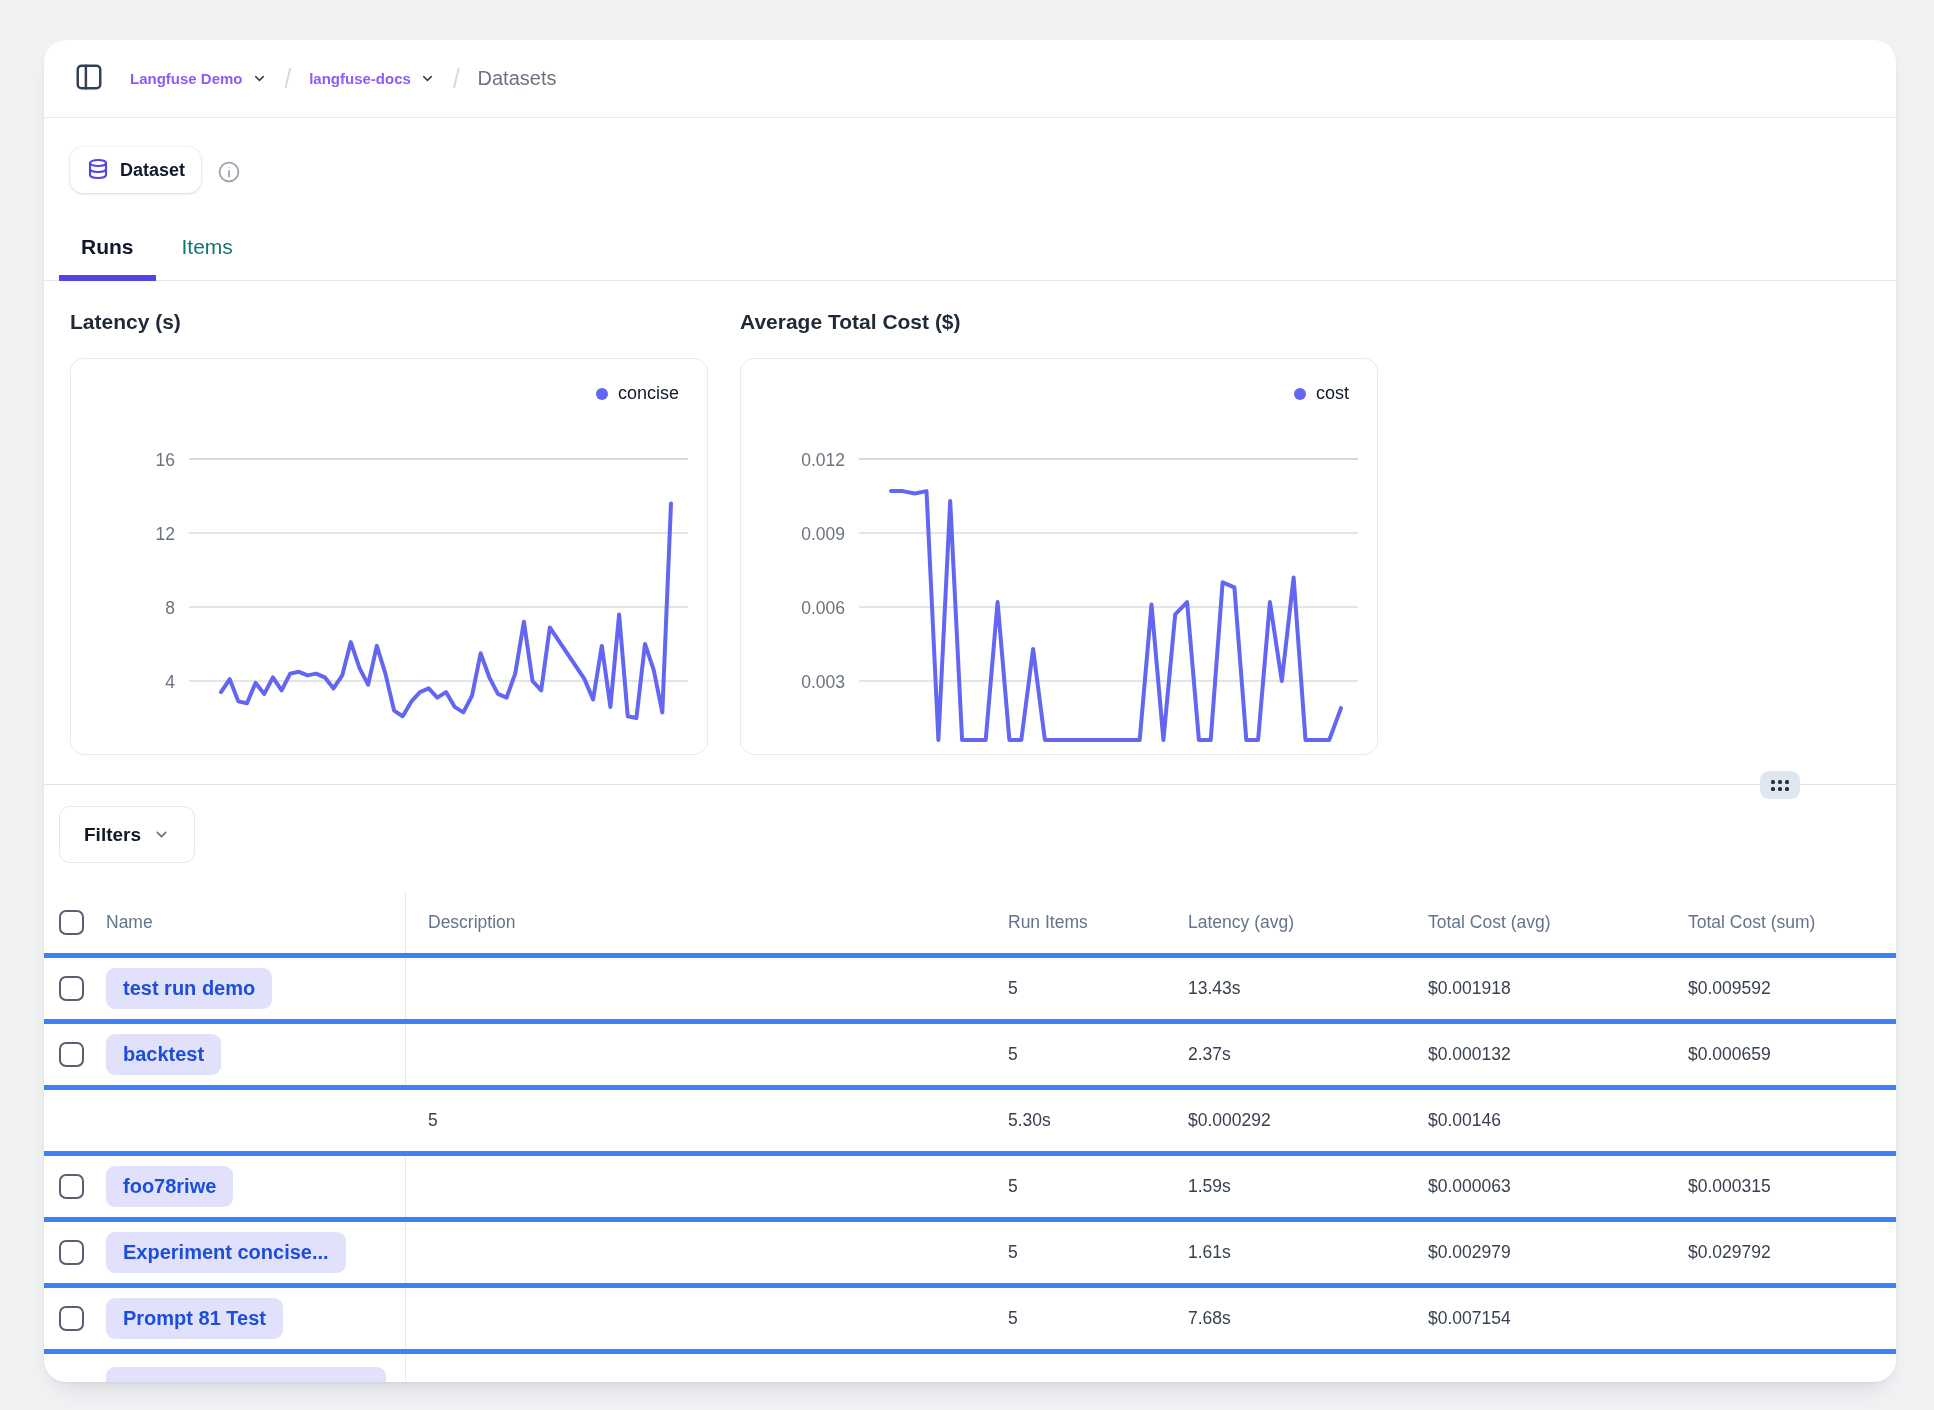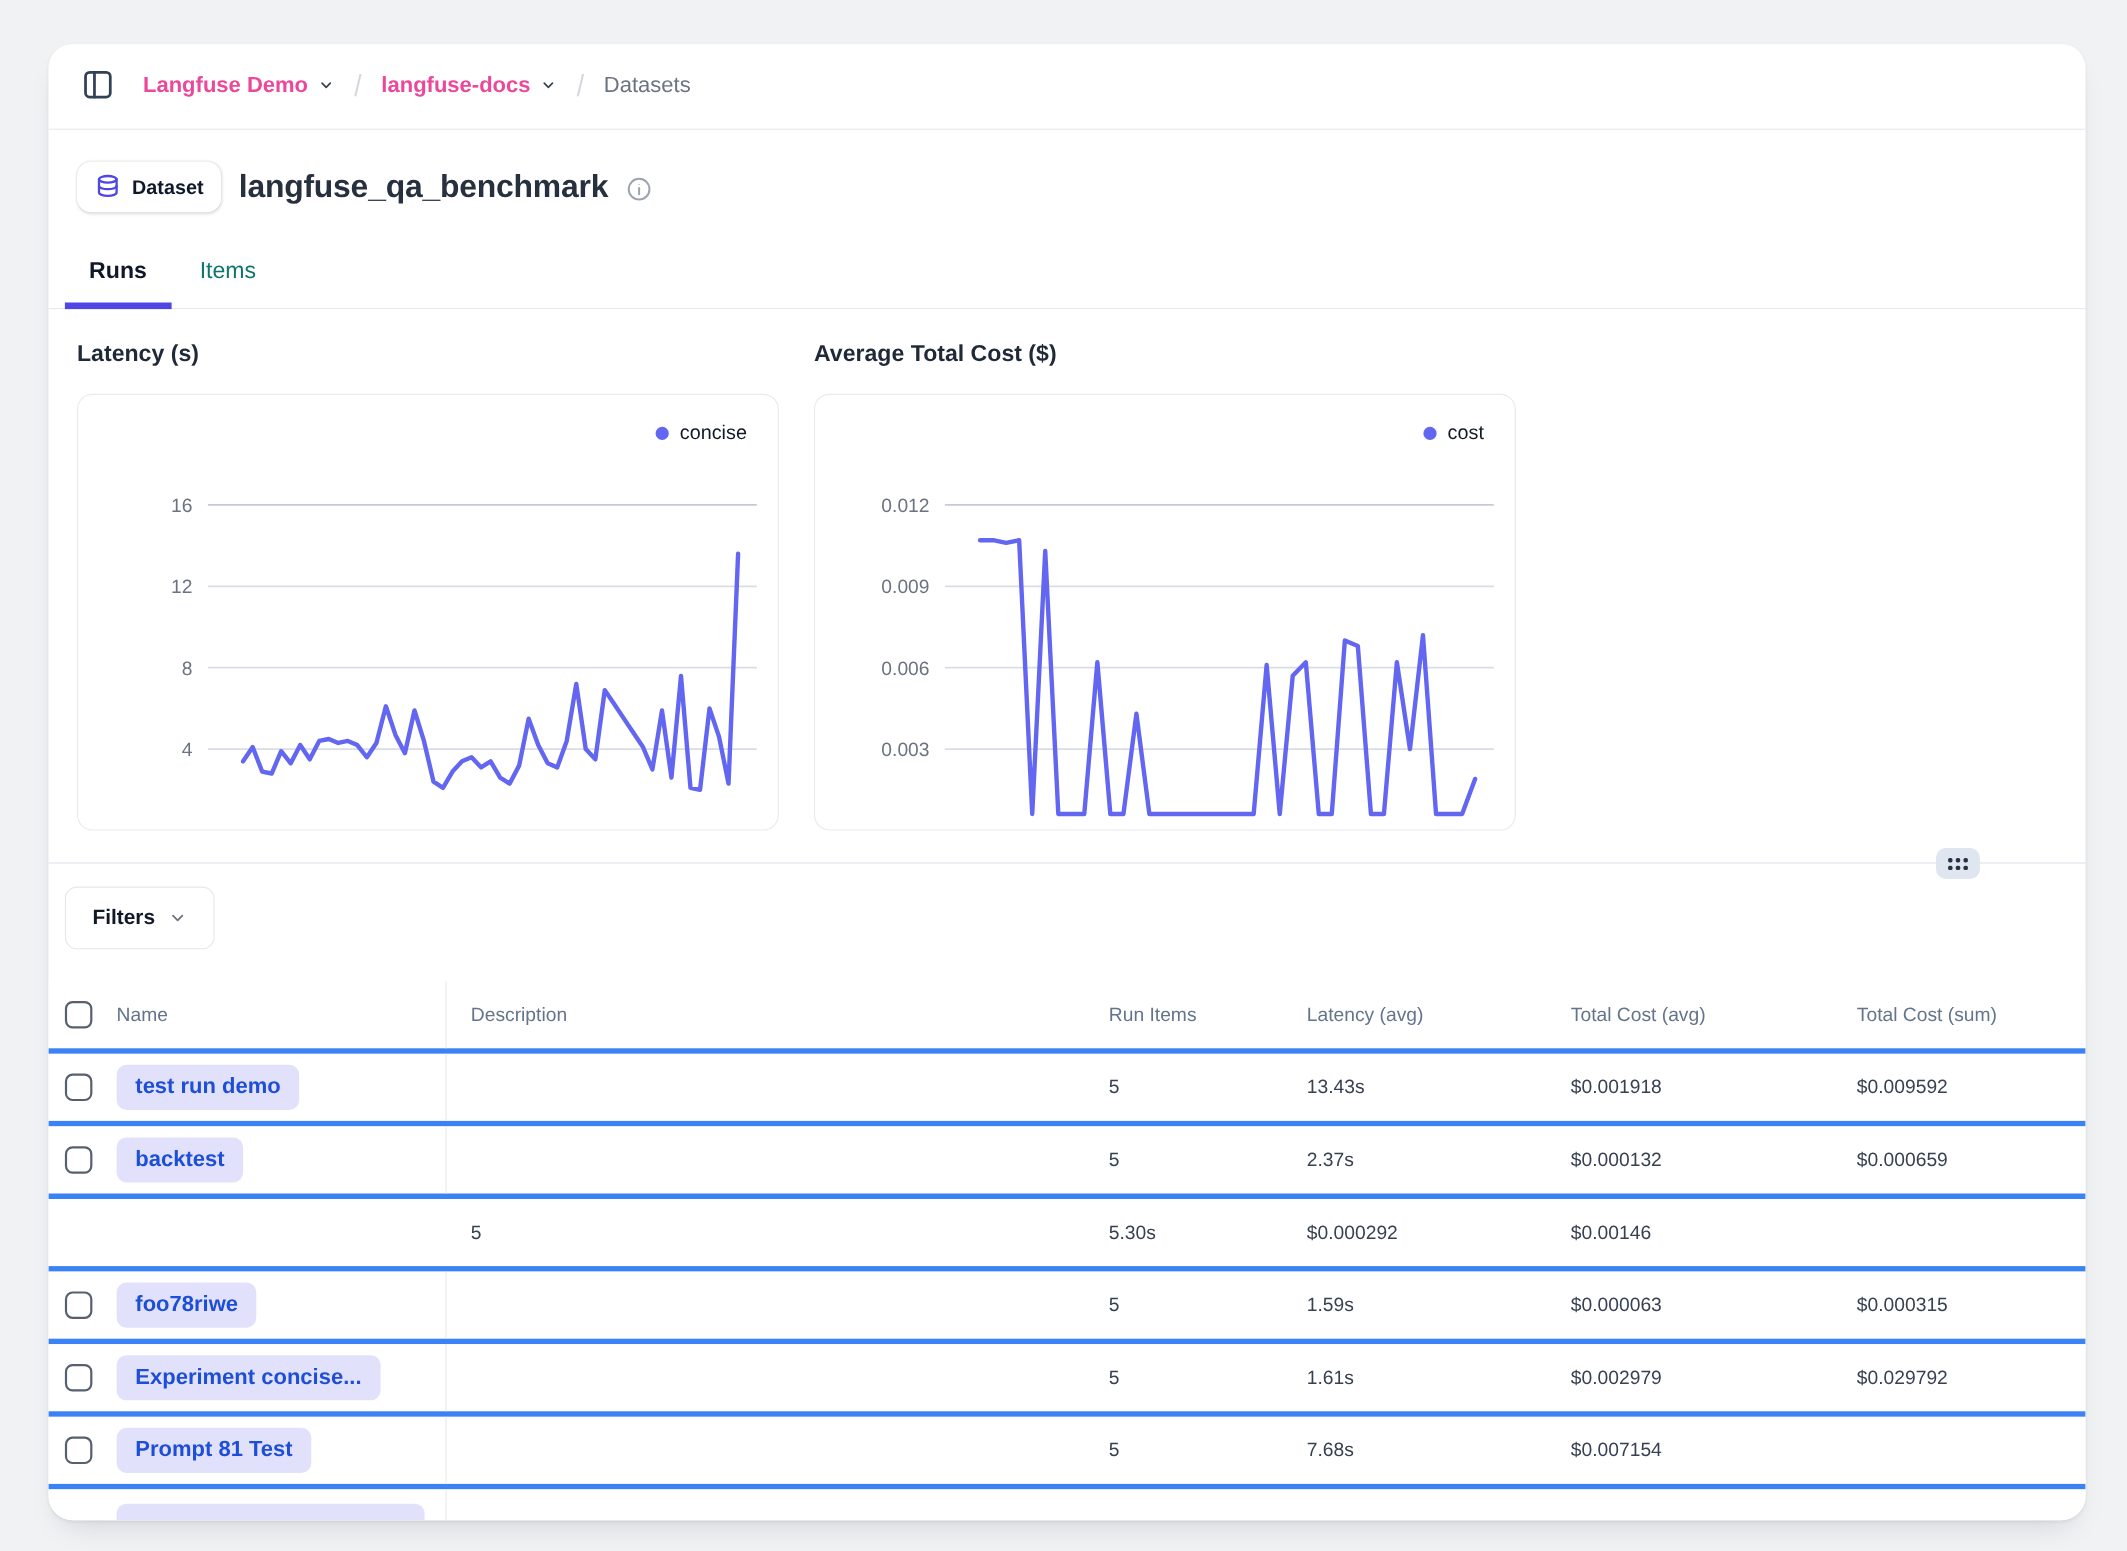--- a/index.html
+++ b/index.html
@@ -15,21 +15,21 @@
     position:absolute; left:44px; top:40px; width:1852px; height:1342px;
     background:#ffffff; border-radius:22px;
     box-shadow:0 1px 3px rgba(16,24,40,.06), 0 14px 28px -14px rgba(16,24,40,.18);
     overflow:hidden;
   }
   
   .topbar { height:78px; border-bottom:1px solid #e7e9ee; display:flex; align-items:center; padding:0 28px; gap:24px; }
   .icon-btn { width:34px; height:34px; display:flex; align-items:center; justify-content:center; background:none; border:none; cursor:pointer; }
   .breadcrumb { display:flex; align-items:center; gap:18px; }
   .crumb { display:flex; align-items:center; gap:9px; background:none; border:none; cursor:pointer;
-           font-family:inherit; font-size:20px; font-weight:600; color:#ec4899; }
+           font-family:inherit; font-size:15px; font-weight:600; color:#8b5cf6; }
   .crumb .chev { margin-top:2px; }
   .crumb-muted { font-size:20px; font-weight:500; color:#6b7280; }
   .slash { color:#d4d8de; font-size:24px; font-weight:300; transform:scaleY(1.15); }
   
   .title-section { height:82px; display:flex; align-items:center; padding:22px 26px 0 26px; gap:16px; }
   .dataset-badge { display:flex; align-items:center; gap:10px; background:#ffffff; border-radius:13px;
                    padding:11px 16px; box-shadow:0 1px 3px rgba(16,24,40,.14), 0 0 0 1px rgba(16,24,40,.03); }
   .dataset-badge span { font-size:18px; font-weight:700; color:#0f172a; }
   .page-title { font-size:29px; font-weight:700; color:#27303f; letter-spacing:-.2px; }
   
@@ -115,21 +115,20 @@
       <div class="dataset-badge">
         <span style="display:flex;">
           <svg width="24" height="24" viewBox="0 0 24 24" fill="none" stroke="#4f46e5" stroke-width="2.1" stroke-linecap="round" stroke-linejoin="round">
             <ellipse cx="12" cy="5" rx="8" ry="3"></ellipse>
             <path d="M4 5v6c0 1.66 3.58 3 8 3s8-1.34 8-3V5"></path>
             <path d="M4 11v6c0 1.66 3.58 3 8 3s8-1.34 8-3v-6"></path>
           </svg>
         </span>
         <span>Dataset</span>
       </div>
-      <h1 class="page-title">langfuse_qa_benchmark</h1>
       <span style="display:flex; margin-top:4px;">
         <svg width="24" height="24" viewBox="0 0 24 24" fill="none" stroke="#9ca3af" stroke-width="1.8" stroke-linecap="round">
           <circle cx="12" cy="12" r="9.4"></circle>
           <line x1="12" y1="11" x2="12" y2="16.6"></line>
           <circle cx="12" cy="7.6" r="0.6" fill="#9ca3af" stroke="none"></circle>
         </svg>
       </span>
     </section>
 
     <nav class="tabs">

